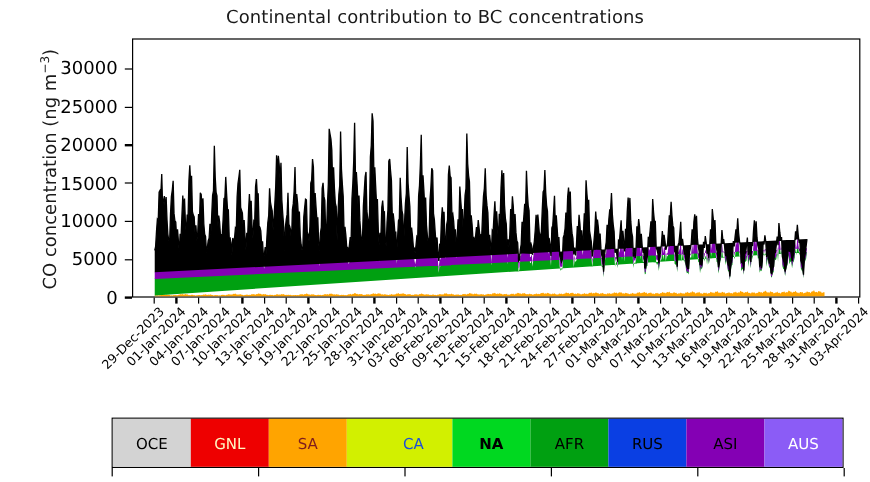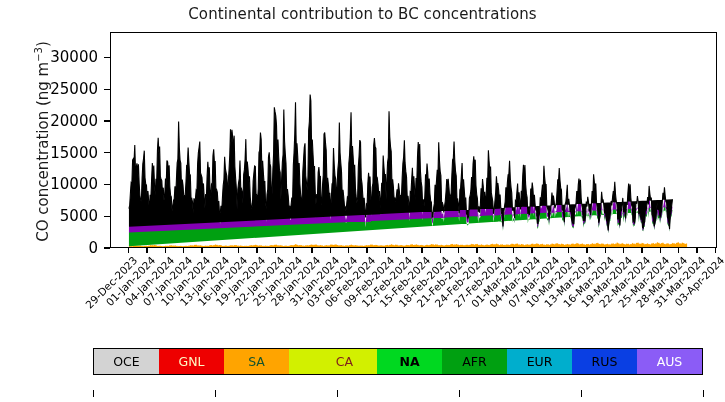--- a/index.html
+++ b/index.html
@@ -26,21 +26,21 @@
   .ytwrap{position:absolute;left:0;top:0;width:102px;height:402px;}
   .ytl{position:absolute;right:4px;font-size:15px;color:#000;
        transform:translateY(-50%);white-space:nowrap;}
 
   
   .xtick{position:absolute;width:1.3px;height:5px;background:#000;top:248px;}
   .xtl{position:absolute;top:254px;font-size:10.5px;color:#000;white-space:nowrap;
        transform-origin:left top;transform:rotate(-45deg) translate(-100%,0);}
 
   
-  .cbar{position:absolute;left:93px;top:348px;width:610px;height:27px;
+  .cbar{position:absolute;left:93px;top:348px;width:610px;height:42px;
         border:1.2px solid #000;box-sizing:border-box;display:flex;}
   .cseg{flex:1 1 0;display:flex;align-items:center;justify-content:center;
         font-size:12.5px;height:100%;}
   .cbticks{position:absolute;left:93px;top:390px;width:610px;height:8px;}
   .cbt{position:absolute;top:0;width:1.2px;height:7px;background:#000;}
 </style>
 </head>
 <body>
 
 <div id="root">
@@ -147,26 +147,26 @@
       <div class="xtl" style="left: 644.474px;">22-Mar-2024</div>
       <div class="xtl" style="left: 662.813px;">25-Mar-2024</div>
       <div class="xtl" style="left: 681.151px;">28-Mar-2024</div>
       <div class="xtl" style="left: 699.489px;">31-Mar-2024</div>
       <div class="xtl" style="left: 717.828px;">03-Apr-2024</div>
     </div>
 
   <div class="cbar" id="cbar">
       <div class="cseg" style="background: rgb(211, 211, 211); color: rgb(0, 0, 0);">OCE</div>
       <div class="cseg" style="background: rgb(238, 0, 0); color: #fef9c3;">GNL</div>
-      <div class="cseg" style="background: rgb(255, 164, 0); color: #14532d;">SA</div>
-      <div class="cseg" style="background: rgb(210, 240, 0); color: #7f1d1d; padding-left: 23px;">CA</div>
+      <div class="cseg" style="background: rgb(255, 164, 0); color: #7f1d1d;">SA</div>
+      <div class="cseg" style="background: rgb(210, 240, 0); color: #1d4ed8; padding-left: 23px;">CA</div>
       <div class="cseg" style="background: rgb(0, 216, 32); color: rgb(0, 0, 0); font-weight: bold;">NA</div>
       <div class="cseg" style="background: rgb(0, 160, 17); color: rgb(0, 0, 0);">AFR</div>
-      <div class="cseg" style="background: rgb(0, 174, 205); color: rgb(0, 0, 0);">EUR</div>
       <div class="cseg" style="background: rgb(10, 63, 227); color: rgb(0, 0, 0);">RUS</div>
+      <div class="cseg" style="background: rgb(132, 0, 180); color: rgb(0, 0, 0);">ASI</div>
       <div class="cseg" style="background: #8b5cf6; color: rgb(255, 255, 255);">AUS</div>
     </div>
   <div class="cbticks" id="cbticks">
       <div class="cbt" style="left: 0px;"></div>
       <div class="cbt" style="left: 122px;"></div>
       <div class="cbt" style="left: 244px;"></div>
       <div class="cbt" style="left: 366px;"></div>
       <div class="cbt" style="left: 488px;"></div>
       <div class="cbt" style="left: 610px;"></div>
     </div>

